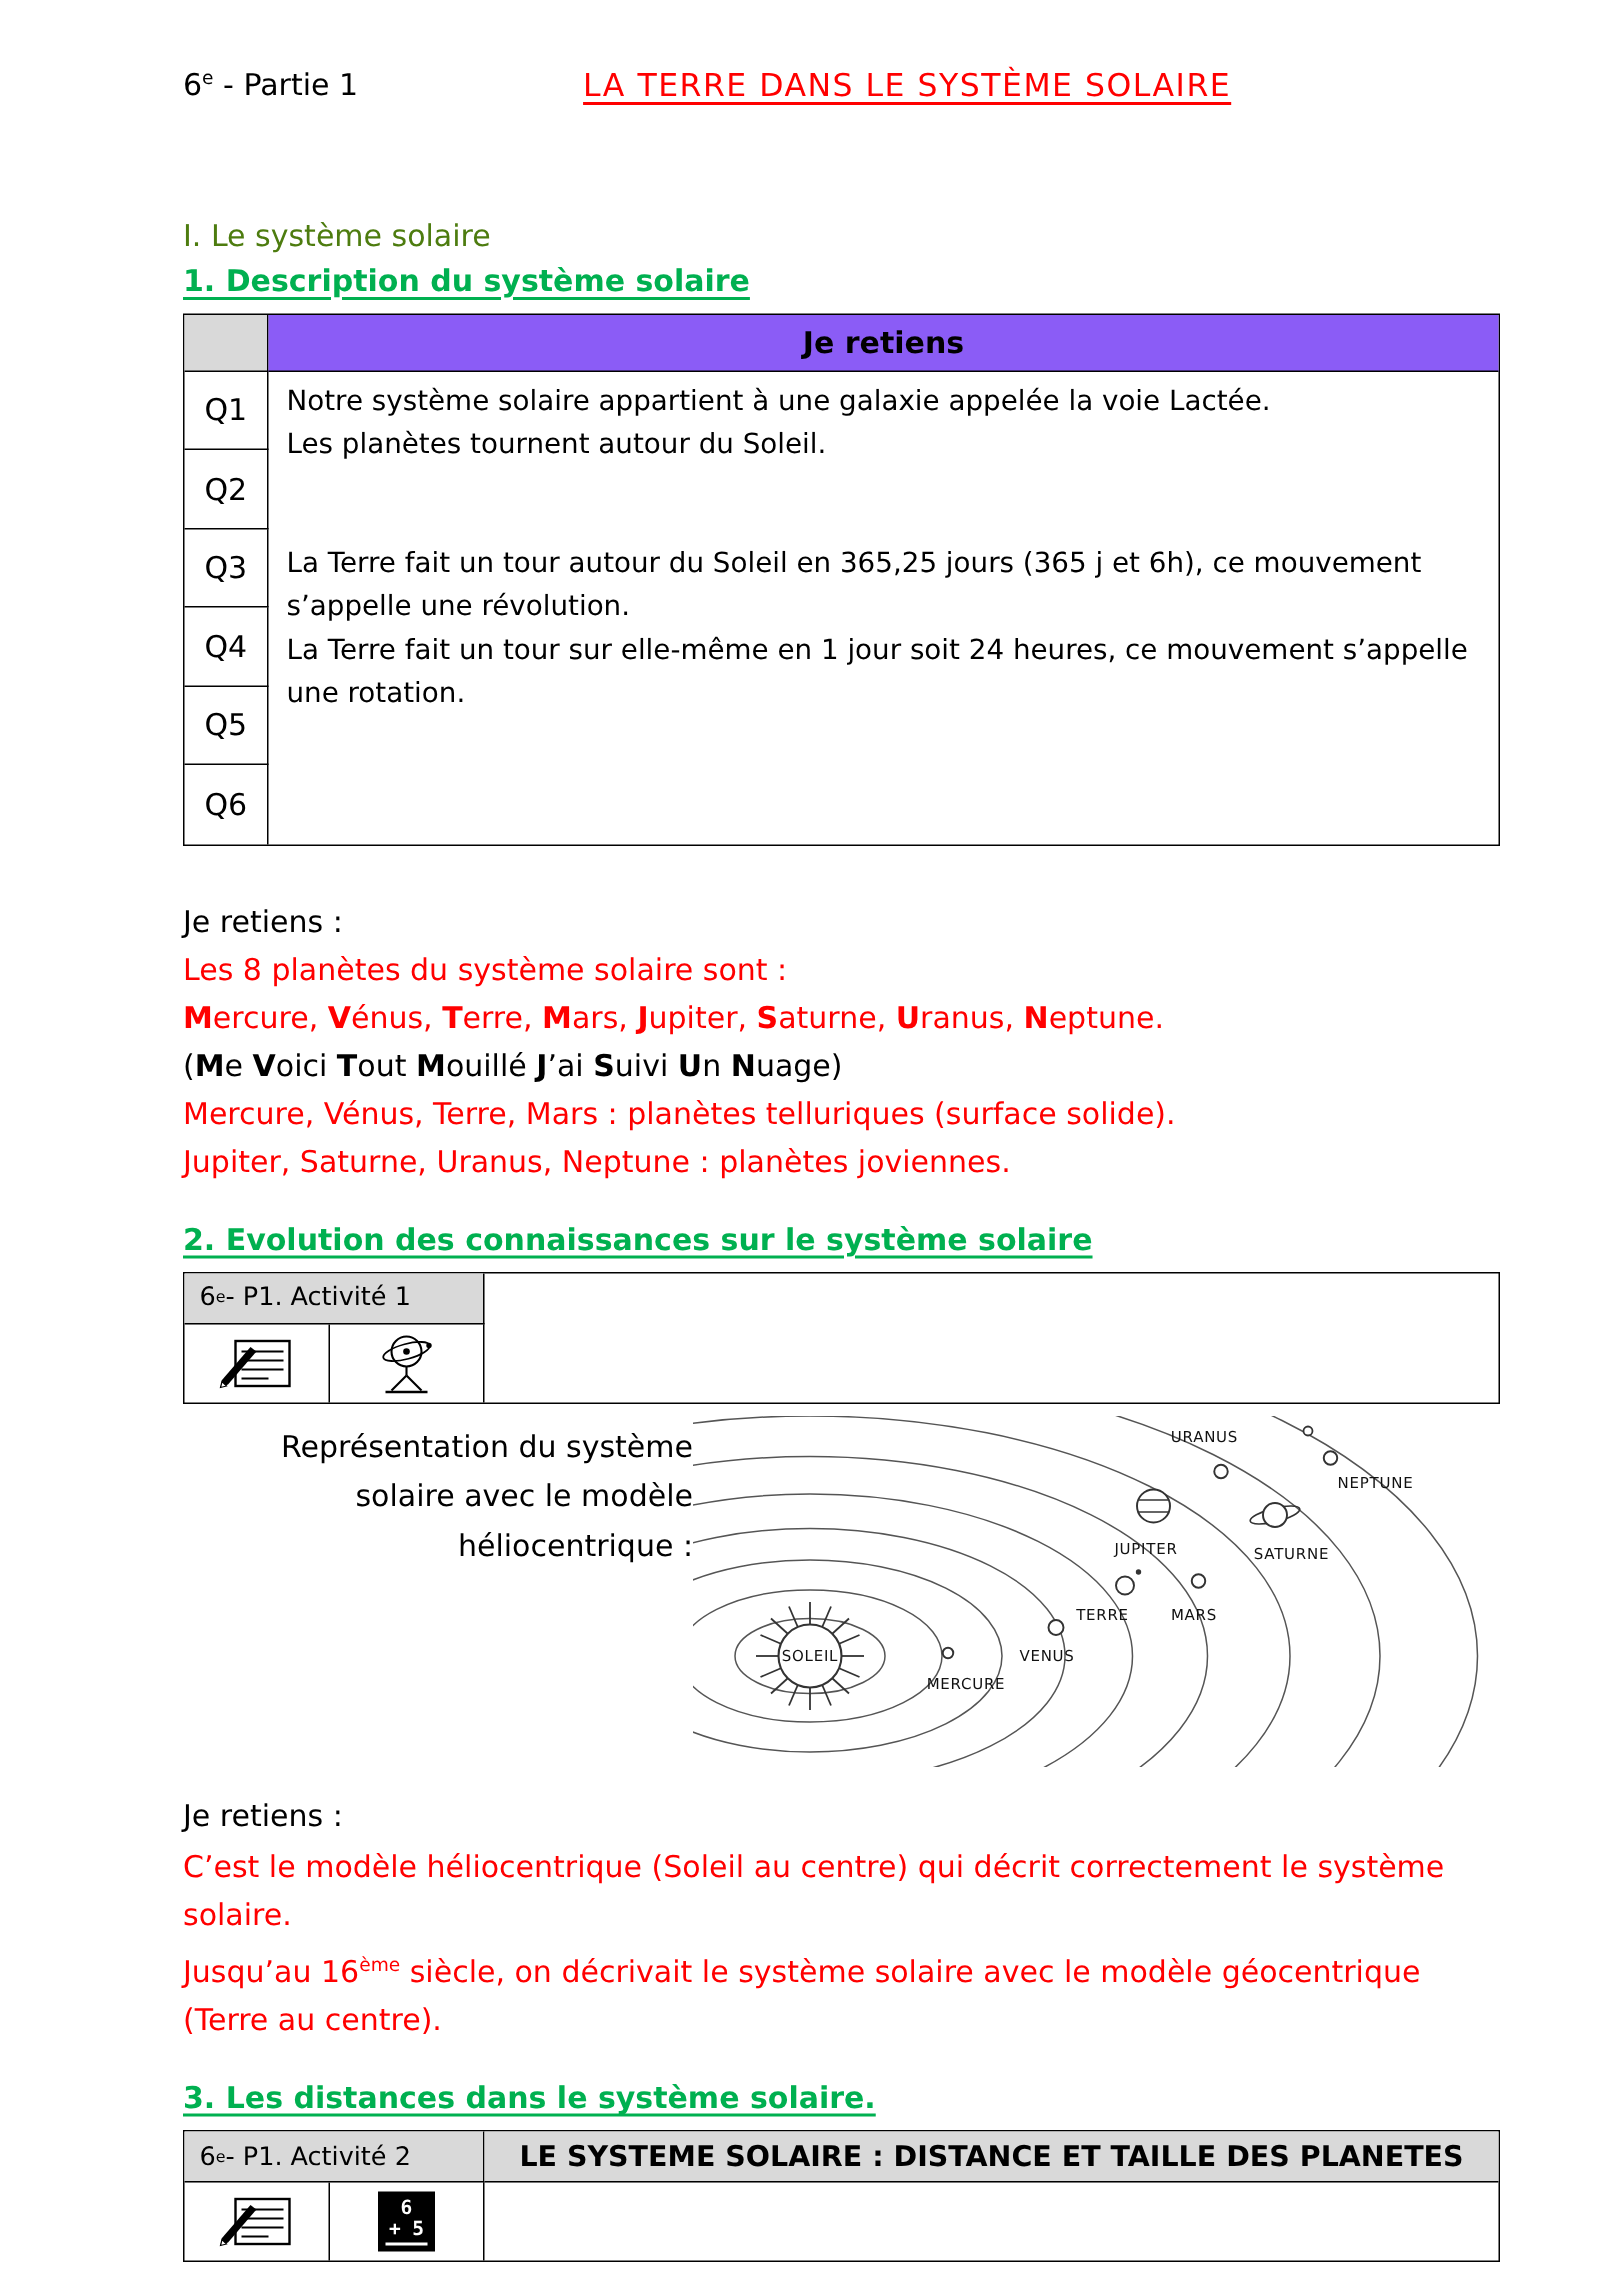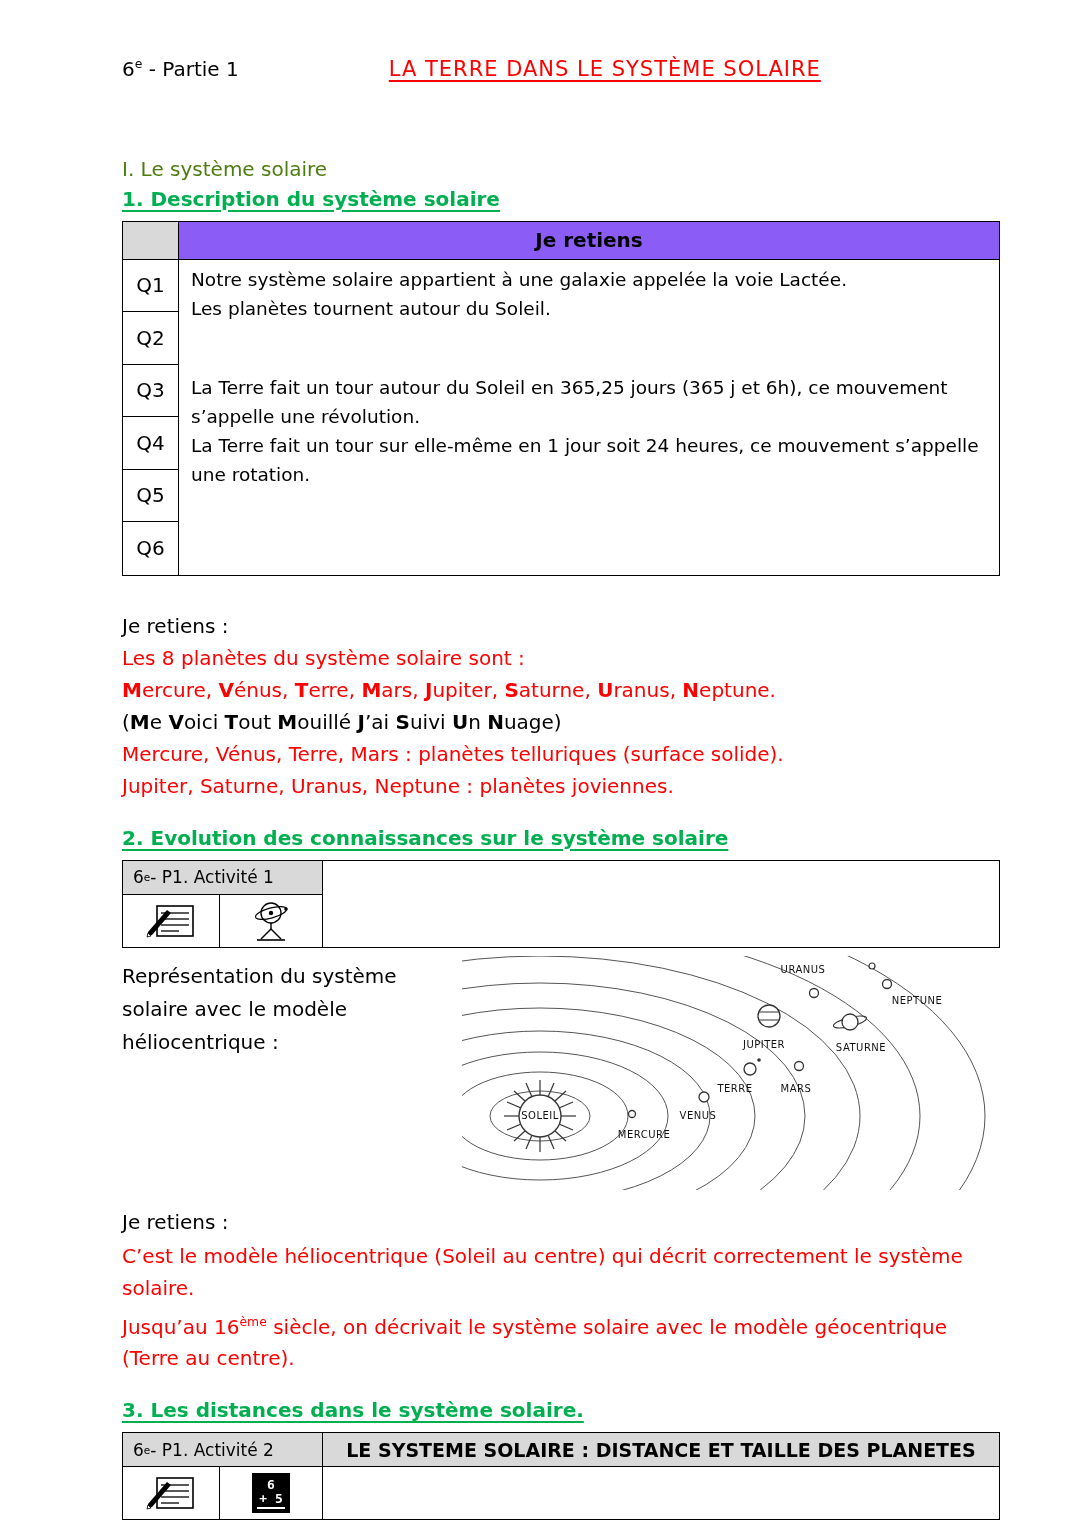--- a/index.html
+++ b/index.html
@@ -1,17 +1,17 @@
 <!DOCTYPE html>
 <html><head>
 <meta charset="utf-8">
 <style>
   html,body{margin:0;padding:0;background:#fff;}
   body{width:1080px;height:1526px;font-family:"DejaVu Sans","Liberation Sans",sans-serif;color:#000;}
-  .page{box-sizing:border-box;width:1080px;height:1526px;padding:56px 80px 0 122px;overflow:hidden;background:#fff;}
+  .page{box-sizing:border-box;width:1080px;height:1526px;padding:44px 80px 0 122px;overflow:hidden;background:#fff;}
 
   
   .header-row{display:flex;align-items:baseline;}
   .part-label{font-size:20px;white-space:nowrap;}
   .doc-title{color:#FF0000;font-size:21px;letter-spacing:1px;margin-left:150px;text-decoration:underline;text-underline-offset:4px;white-space:nowrap;}
   sup{font-size:0.62em;}
 
   
   .red-heading{color:#4d7c0f;font-size:20px;font-weight:normal;margin:76px 0 6px;}
   .green-heading{color:#00B050;font-size:20px;font-weight:bold;margin:0 0 10px;text-decoration:underline;text-underline-offset:4px;}
@@ -39,21 +39,21 @@
   .act-cell{display:flex;align-items:center;justify-content:center;}
   .act-icon1{grid-column:1;grid-row:2;border-right:1.6px solid #000;}
   .act-icon2{grid-column:2;grid-row:2;border-right:1.6px solid #000;}
   .act-space{grid-column:3;grid-row:2;}
 
   .calc-icon{width:38px;height:40px;background:#000;color:#fff;display:flex;flex-direction:column;align-items:center;justify-content:center;font-family:"DejaVu Sans Mono","Liberation Mono",monospace;font-size:13px;font-weight:bold;line-height:14px;}
   .calc-icon .underl{border-bottom:2px solid #fff;padding:0 2px 1px 2px;}
 
   
   .figure-row{display:flex;margin-top:8px;}
-  .fig-caption{width:340px;font-size:20px;line-height:33px;padding-top:4px;}
+  .fig-caption{width:340px;font-size:20px;line-height:33px;padding-top:4px;text-align:right;}
   .figure-svg{flex:0 0 auto;}
   .fig-label{font-size:10px;letter-spacing:.5px;fill:#111;}
 
   .retain2{margin-top:16px;}
   .retain2 p{margin:0 0 2px 0;font-size:20px;line-height:32px;}
 </style>
 </head>
 <body>
 
 <div class="page">

